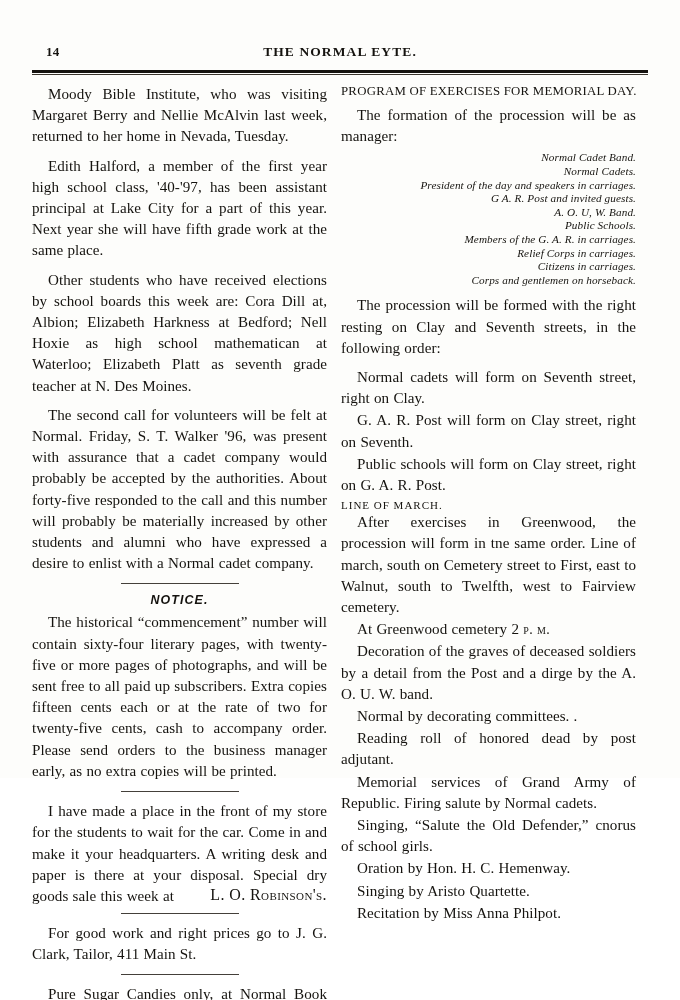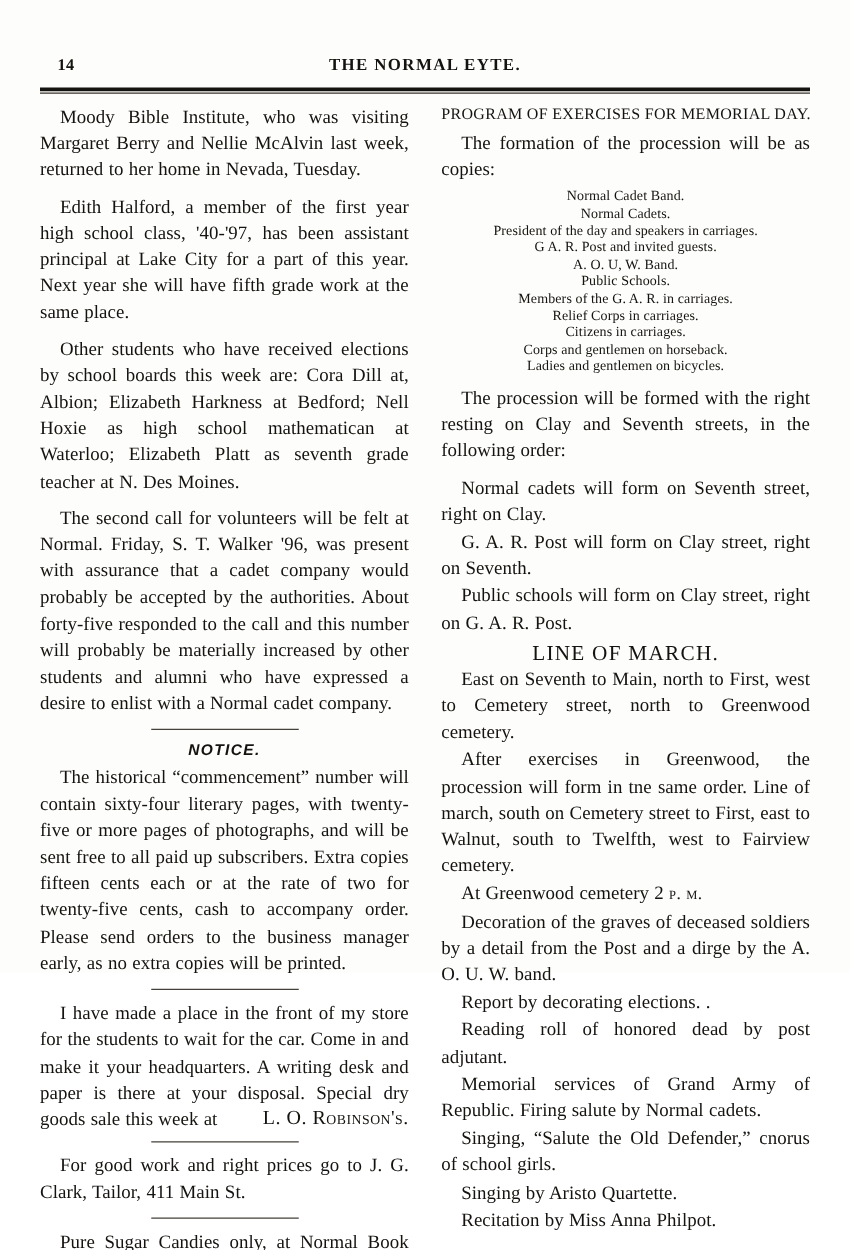--- a/index.html
+++ b/index.html
@@ -65,21 +65,21 @@
   }
 
   
   .columns {
     position: absolute;
     left: 32px;
     right: 32px;
     top: 84px;
     bottom: 18px;
     display: flex;
-    gap: 26px;
+    gap: 14px;
   }
   .col {
     width: 295px;
     flex: 0 0 295px;
   }
 
   p.para {
     margin: 0 0 0 0;
     text-indent: 16px;
     text-align: justify;
@@ -129,29 +129,29 @@
   
   .col-head {
     text-align: center;
     font-size: 12.8px;
     letter-spacing: 0.25px;
     margin: 0 0 6px 0;
     white-space: nowrap;
   }
 
   .sub-head {
-    text-align: center;
-    font-size: 17px;
+    font-size: 11px;
     letter-spacing: 1.0px;
     margin: 3px 0 1px 0;
   }
 
   .procession {
     margin: 4px 0 8px 0;
-    text-align: center;
+    text-align: right;
+    font-style: italic;
   }
   .procession .pline {
     display: block;
     font-size: 11.2px;
     line-height: 13.6px;
     letter-spacing: 0.1px;
     white-space: nowrap;
   }
 
   .tiny-sc {
@@ -201,52 +201,51 @@
       <div class="sep"></div>
 
       <p class="para">Pure Sugar Candies only, at Normal Book Store.</p>
 
     </div>
 
     <div class="col">
 
       <div class="col-head">PROGRAM OF EXERCISES FOR MEMORIAL DAY.</div>
 
-      <p class="para lead">The formation of the procession will be as copies:</p>
+      <p class="para lead">The formation of the procession will be as manager:</p>
 
       <div class="procession">
         <span class="pline">Normal Cadet Band.</span>
         <span class="pline">Normal Cadets.</span>
         <span class="pline">President of the  day  and  speakers  in  carriages.</span>
         <span class="pline">G  A. R. Post and invited guests.</span>
         <span class="pline">A. O. U, W. Band.</span>
         <span class="pline">Public Schools.</span>
         <span class="pline">Members of the G. A. R. in carriages.</span>
         <span class="pline">Relief Corps in carriages.</span>
         <span class="pline">Citizens in carriages.</span>
         <span class="pline">Corps and gentlemen on horseback.</span>
-        <span class="pline">Ladies and gentlemen on bicycles.</span>
       </div>
 
       <p class="para">The procession will be formed with the right resting on Clay and Seventh streets, in the following order:</p>
       <p class="para tight">Normal cadets will form on Seventh street, right on Clay.</p>
       <p class="para tight">G. A. R. Post will form on Clay street, right on Seventh.</p>
       <p class="para tight">Public schools will form on Clay street, right on G. A. R. Post.</p>
 
       <div class="sub-head">LINE OF MARCH.</div>
 
-      <p class="para tight">East on Seventh to Main, north to First, west to Cemetery street, north to Greenwood cemetery.</p>
       <p class="para tight">After exercises in Greenwood, the procession will form in tne same order.   Line of march, south on Cemetery street to First, east to Walnut, south to Twelfth, west to Fairview cemetery.</p>
 
       <p class="para tight">At Greenwood cemetery 2 <span class="tiny-sc">p. m.</span></p>
       <p class="para tight">Decoration of the graves of deceased soldiers by a detail from the Post and a dirge by the A. O. U. W. band.</p>
-      <p class="para tight">Report by decorating elections. .</p>
+      <p class="para tight">Normal by decorating committees. .</p>
       <p class="para tight">Reading roll of honored dead by post adjutant.</p>
       <p class="para tight">Memorial services of Grand Army of Republic.   Firing salute by Normal cadets.</p>
       <p class="para tight">Singing, “Salute the Old Defender,” cnorus of school girls.</p>
+      <p class="para tight">Oration by Hon. H. C. Hemenway.</p>
       <p class="para tight">Singing by Aristo Quartette.</p>
       <p class="para tight">Recitation by Miss Anna Philpot.</p>
 
     </div>
 
   </div>
 
 </div>
 
 </body></html>

